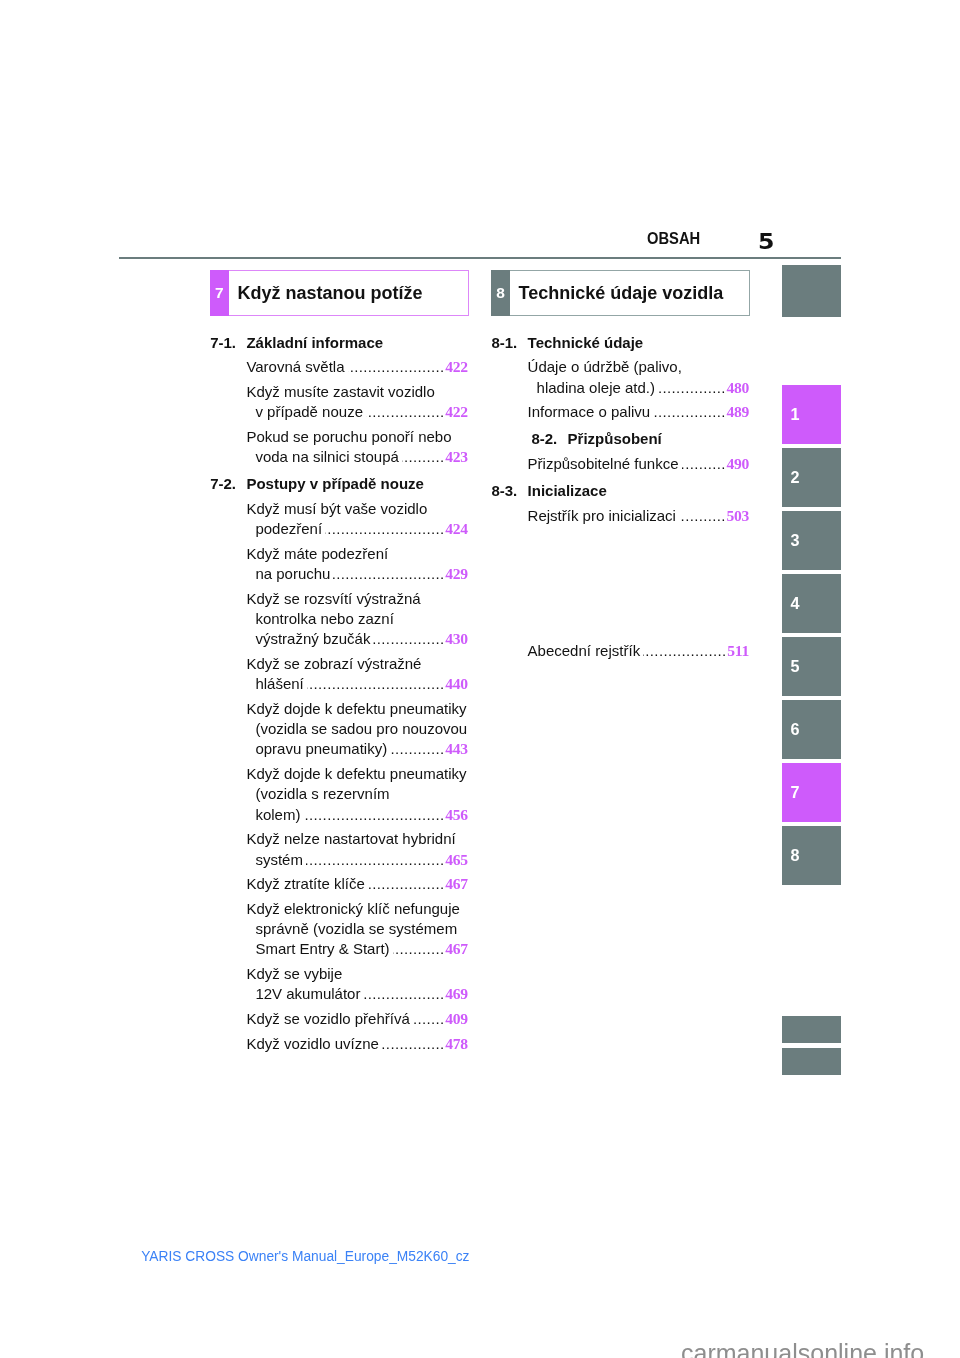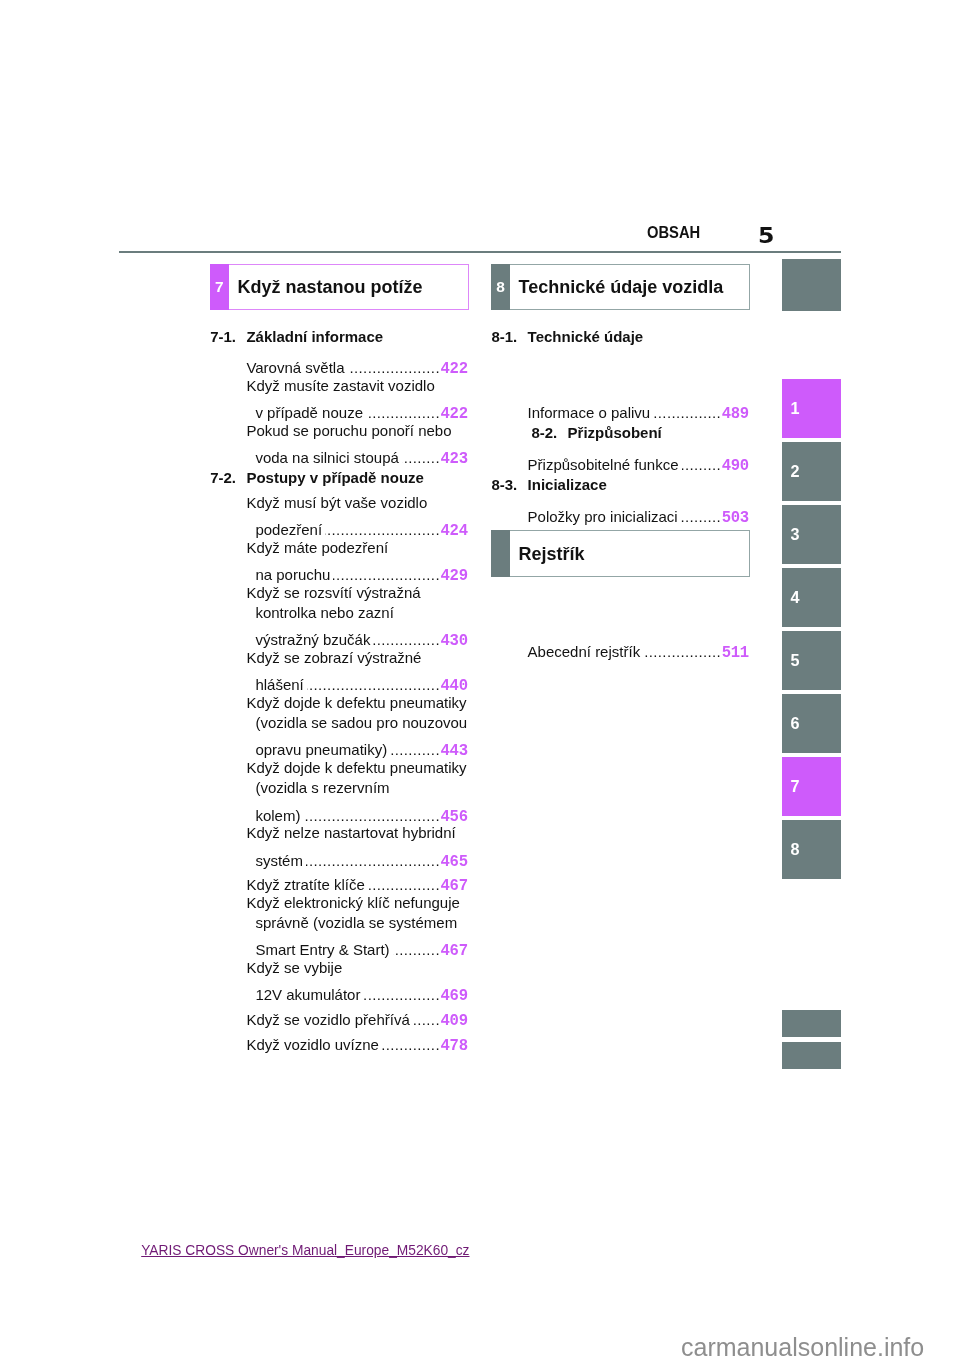--- a/index.html
+++ b/index.html
@@ -1,19 +1,19 @@
 <!DOCTYPE html>
 <html><head>
 <meta charset="utf-8">
 <style>
   html,body{margin:0;padding:0;}
   body{width:960px;height:1358px;background:#ffffff;
        font-family:"Liberation Sans",sans-serif;position:relative;overflow:hidden;
        -webkit-font-smoothing:antialiased;}
-  .page{position:absolute;left:0;top:6px;width:960px;height:986px;}
+  .page{position:absolute;left:0;top:12px;width:960px;height:986px;}
 
   
   .hdr-title{position:absolute;left:647px;top:219.1px;font-size:15.9px;font-weight:bold;
              color:#121212;line-height:1;display:inline-block;
              transform:scaleX(0.928);transform-origin:left top;}
   .hdr-pageno{position:absolute;left:757.5px;top:218.7px;font-size:21.5px;font-weight:bold;
              font-family:"DejaVu Sans",sans-serif;color:#121212;line-height:1;
              display:inline-block;transform:scaleX(1.1);transform-origin:left top;}
   .hdr-rule{position:absolute;left:119px;top:244.9px;width:721.8px;height:1.9px;background:#6b7d7e;}
 
@@ -46,28 +46,28 @@
   .grp-head{position:absolute;left:0;height:20.2px;font-size:15px;font-weight:bold;color:#121212;
             line-height:20.2px;width:100%;}
   .grp-head .gn{position:absolute;left:0.2px;top:0;}
   .grp-head .gt{position:absolute;left:36.4px;top:0;}
   .entry{position:absolute;left:36.4px;right:1.4px;}
   .eline{position:relative;height:20.2px;line-height:20.2px;font-size:15px;color:#121212;
          white-space:nowrap;display:flex;align-items:baseline;}
   .eline.ind{padding-left:9px;}
   .eline .txt{flex:0 0 auto;}
   .eline .pg{flex:0 0 auto;color:#ce5bfb;font-size:15.6px;font-weight:bold;
-             font-family:Liberation Mono, monospace;letter-spacing:-0.3px;margin-right:-0.3px;margin-top:8px;}
+             font-family:Liberation Serif, serif;letter-spacing:-0.3px;margin-right:-0.3px;}
   .eline .leader{flex:1 1 auto;overflow:hidden;white-space:nowrap;min-width:0;
             font-size:15px;color:#121212;direction:rtl;text-align:left;
             letter-spacing:0.35px;margin-left:3.0px;margin-right:0.6px;}
   .eline .leader::before{content:"............................................................";}
 
   
-  .footer-id{position:absolute;left:141.2px;top:1237.9px;font-size:13.78px;color:#701a75;line-height:1;text-decoration:underline;}
+  .footer-id{position:absolute;left:141.2px;top:1237.9px;font-size:13.78px;color:#3b82f6;line-height:1;}
   .watermark{position:absolute;left:681px;top:1328.8px;font-size:25px;color:#8e8e8e;line-height:1;}
 </style>
 </head>
 <body>
 
 <div class="page">
 
   <div class="hdr-title">OBSAH</div>
   <div class="hdr-pageno">5</div>
   <div class="hdr-rule"></div>
@@ -275,20 +275,30 @@
         <div class="chip">
           <span>8</span>
         </div>
         <div class="btitle">Technické údaje vozidla</div>
       </div>
       <div class="toc" style="height: 210.1px; position: relative;">
         <div class="grp-head" style="top: 16.8px;">
           <span class="gn">8-1.</span>
           <span class="gt">Technické údaje</span>
         </div>
+        <div class="entry" style="top: 41.55px;">
+          <div class="eline">
+            <span class="txt">Údaje o údržbě (palivo,</span>
+          </div>
+          <div class="eline ind">
+            <span class="txt">hladina oleje atd.)</span>
+            <span class="leader"></span>
+            <span class="pg">480</span>
+          </div>
+        </div>
         <div class="entry" style="top: 86.5px;">
           <div class="eline">
             <span class="txt">Informace o palivu</span>
             <span class="leader"></span>
             <span class="pg">489</span>
           </div>
         </div>
         <div class="grp-head" style="top: 113.45px; margin-left: 40px;">
           <span class="gn">8-2.</span>
           <span class="gt">Přizpůsobení</span>
@@ -299,31 +309,25 @@
             <span class="leader"></span>
             <span class="pg">490</span>
           </div>
         </div>
         <div class="grp-head" style="top: 165.15px;">
           <span class="gn">8-3.</span>
           <span class="gt">Inicializace</span>
         </div>
         <div class="entry" style="top: 189.9px;">
           <div class="eline">
-            <span class="txt">Položky pro inicializaci</span>
+            <span class="txt">Rejstřík pro inicializaci</span>
             <span class="leader"></span>
             <span class="pg">503</span>
           </div>
         </div>
-      </div>
-      <div class="banner banner2" style="position: absolute; left: 0px; right: 0px; top: 266.8px;">
-        <div class="chip">
-          <span></span>
-        </div>
-        <div class="btitle">Rejstřík</div>
       </div>
       <div class="toc" style="height: 391.15px; position: absolute; left: 0px; right: 0px; top: 0px;">
         <div class="entry" style="top: 370.95px;">
           <div class="eline">
             <span class="txt">Abecední rejstřík</span>
             <span class="leader"></span>
             <span class="pg">511</span>
           </div>
         </div>
       </div>

